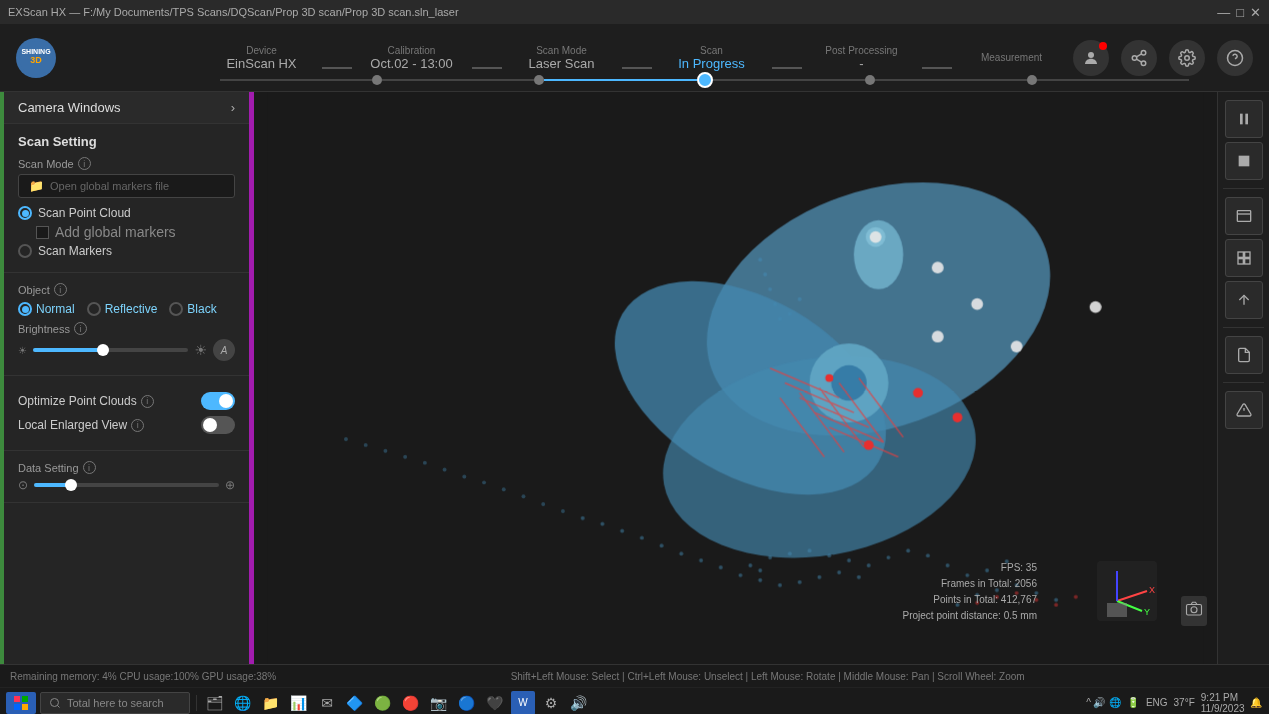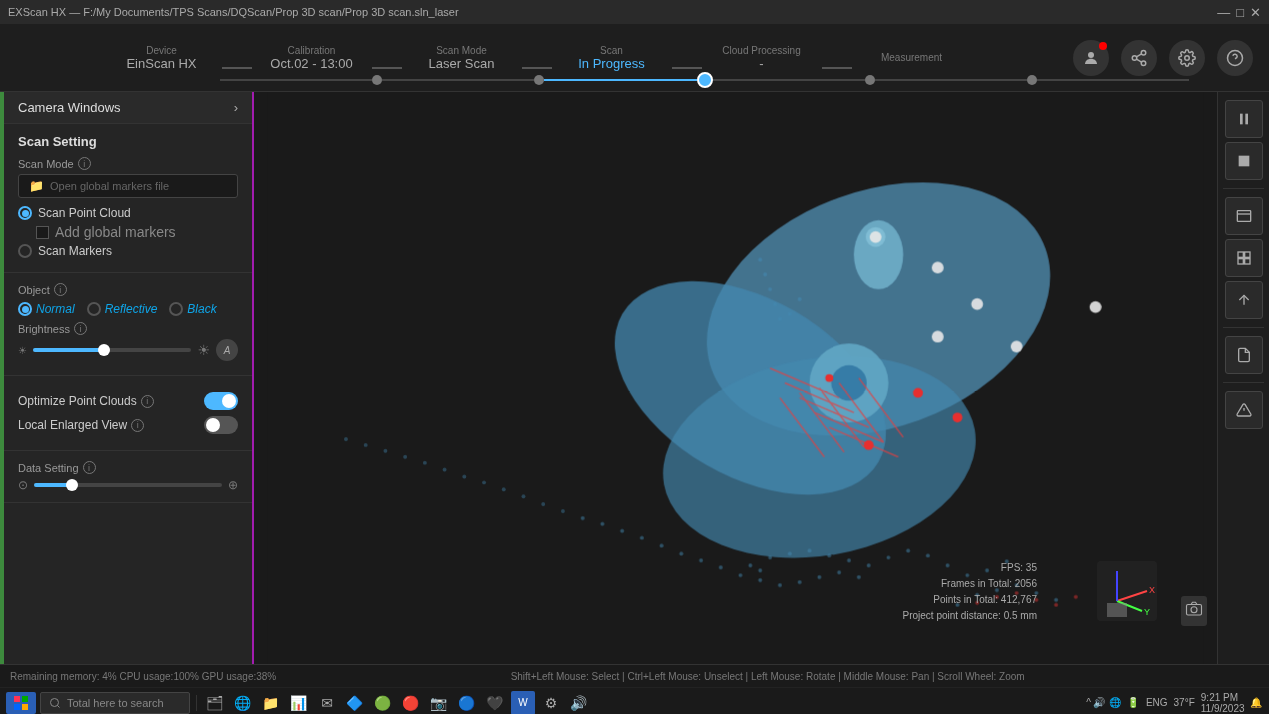--- a/index.html
+++ b/index.html
@@ -81,21 +81,21 @@
     #main {
       display: flex;
       height: calc(714px - 22px - 68px - 18px - 22px);
     }
 
     
     #sidebar {
       width: 250px;
       min-width: 250px;
       background: #252525;
-      border-right: 2px solid #a21caf;
+      border-right: 5px solid #a21caf;
       overflow-y: auto;
       display: flex;
       flex-direction: column;
     }
 
     #camera-windows-header {
       background: #2a2a2a;
       padding: 8px 14px;
       display: flex;
       align-items: center;
@@ -151,21 +151,21 @@
     .radio-circle {
       width: 14px; height: 14px; border-radius: 50%;
       border: 2px solid #555;
       display: flex; align-items: center; justify-content: center;
     }
     .radio-circle.checked { border-color: #4db8ff; }
     .radio-circle.checked::after {
       content: '';
       width: 7px; height: 7px; border-radius: 50%; background: #4db8ff;
     }
-    .radio-label { font-size: 12px; color: #0ea5e9; font-style: italic; }
+    .radio-label { font-size: 12px; color: #7dd3fc; }
 
     
     .scan-option {
       display: flex; gap: 6px; margin: 4px 0; cursor: pointer;
     }
     .scan-option .radio-circle { width: 14px; height: 14px; }
     .scan-option-label { font-size: 12px; color: #ccc; }
 
     
     .checkbox-item {
@@ -351,20 +351,29 @@
 <div id="titlebar">
   <span>EXScan HX — F:/My Documents/TPS Scans/DQScan/Prop 3D scan/Prop 3D scan.sln_laser</span>
   <div id="titlebar-controls">
     <span>—</span>
     <span>□</span>
     <span>✕</span>
   </div>
 </div>
 
 <div id="topnav">
+  <div id="logo-area">
+    <div id="logo-circle">
+      <svg width="36" height="36" viewBox="0 0 36 36">
+        <circle cx="18" cy="18" r="17" fill="#3a6ea8"></circle>
+        <text x="18" y="14" text-anchor="middle" fill="white" font-size="7" font-weight="bold">SHINING</text>
+        <text x="18" y="23" text-anchor="middle" fill="orange" font-size="9" font-weight="bold">3D</text>
+      </svg>
+    </div>
+  </div>
 
   <div id="nav-steps">
     <div class="nav-step done">
       <span class="nav-step-label">Device</span>
       <span class="nav-step-value">EinScan HX</span>
     </div>
     <div style="flex:1;height:2px;background:#555;margin-top:20px;max-width:30px;"></div>
     <div class="nav-step done">
       <span class="nav-step-label">Calibration</span>
       <span class="nav-step-value">Oct.02 - 13:00</span>
@@ -374,21 +383,21 @@
       <span class="nav-step-label">Scan Mode</span>
       <span class="nav-step-value">Laser Scan</span>
     </div>
     <div style="flex:1;height:2px;background:#555;margin-top:20px;max-width:30px;"></div>
     <div class="nav-step active">
       <span class="nav-step-label">Scan</span>
       <span class="nav-step-value" style="color:#4db8ff;">In Progress</span>
     </div>
     <div style="flex:1;height:2px;background:#555;margin-top:20px;max-width:30px;"></div>
     <div class="nav-step">
-      <span class="nav-step-label">Cloud Processing</span>
+      <span class="nav-step-label">Post Processing</span>
       <span class="nav-step-value">-</span>
     </div>
     <div style="flex:1;height:2px;background:#555;margin-top:20px;max-width:30px;"></div>
     <div class="nav-step">
       <span class="nav-step-label">Measurement</span>
       <span class="nav-step-value"></span>
     </div>
   </div>
 
   <div style="position:absolute;top:72px;left:220px;right:80px;height:16px;display:flex;align-items:center;">

